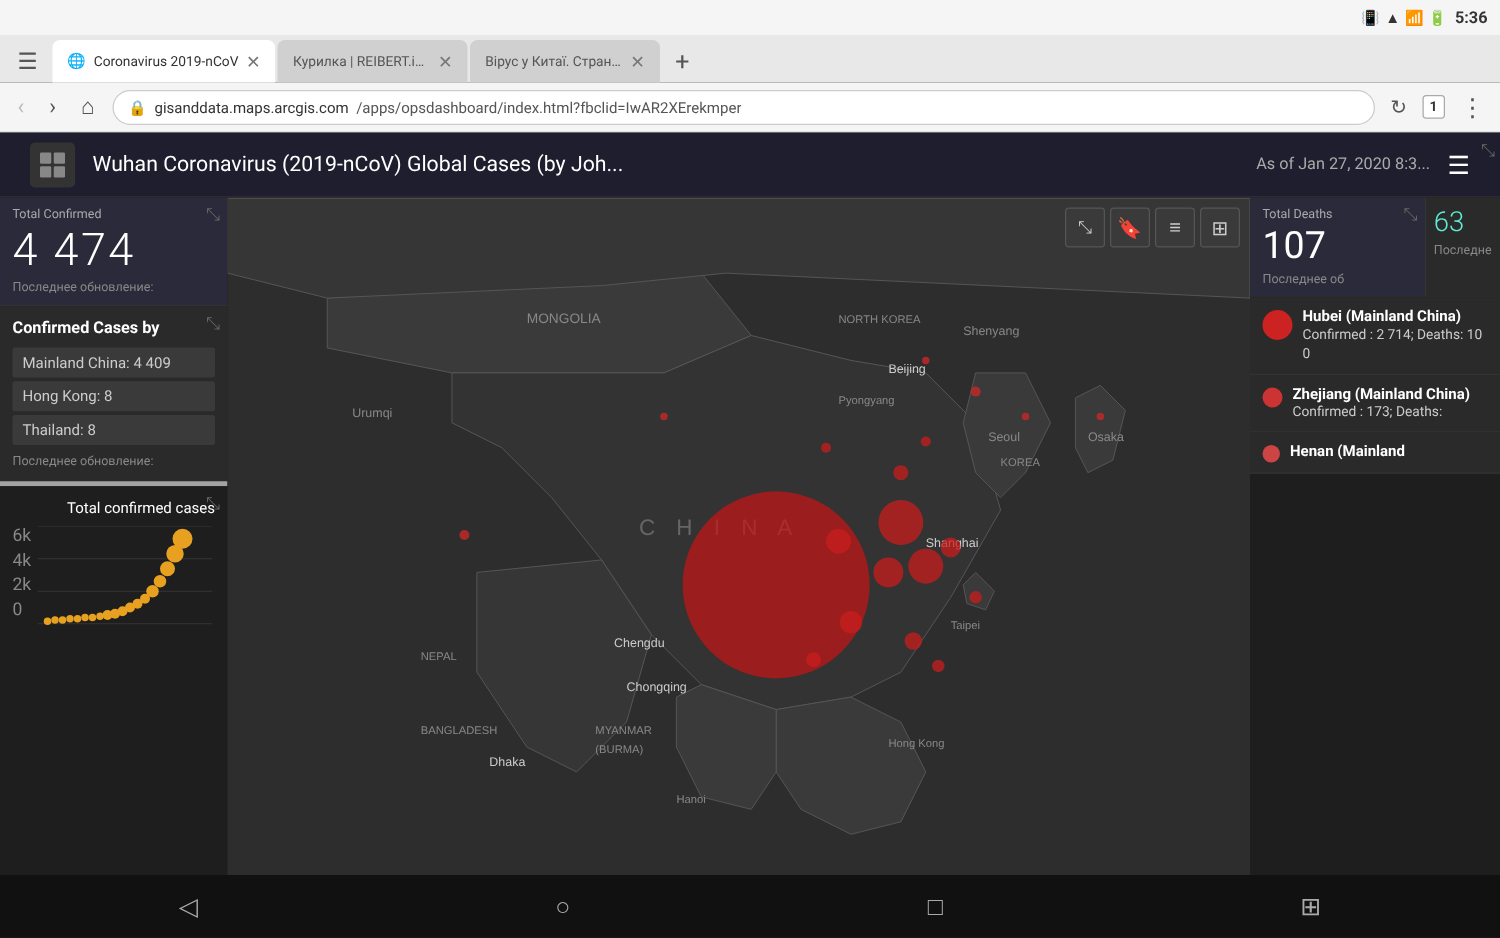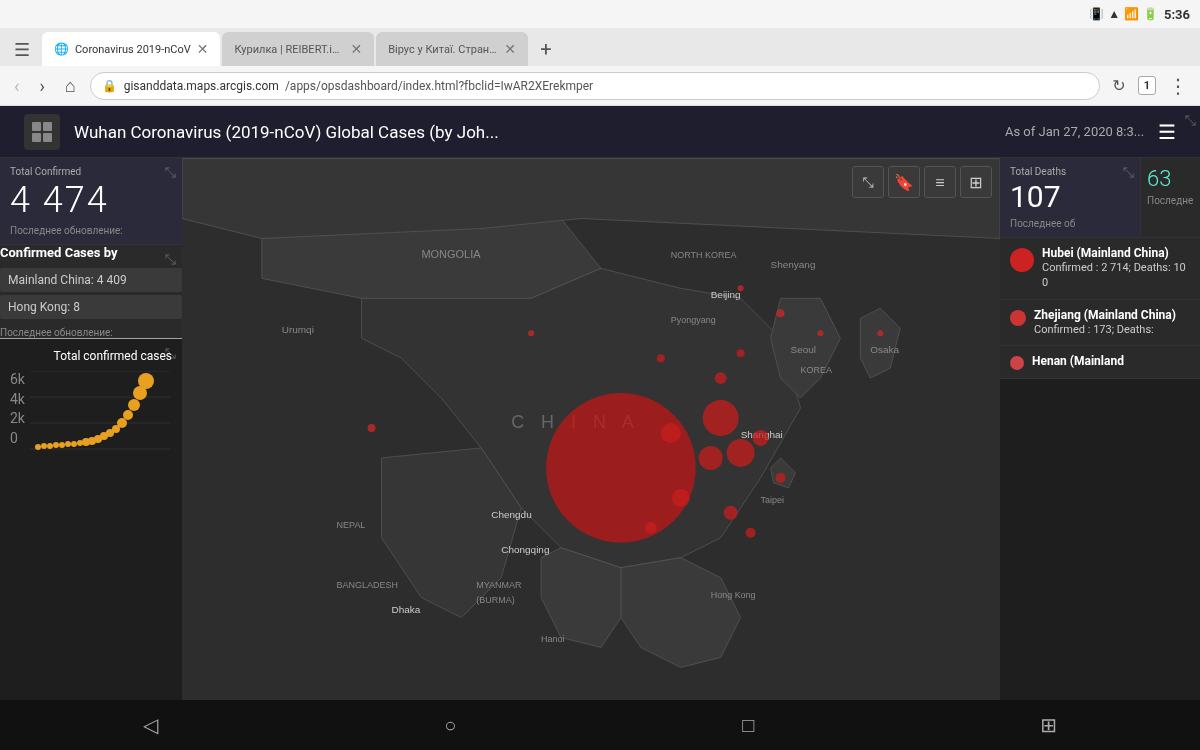--- a/index.html
+++ b/index.html
@@ -135,22 +135,22 @@
       position: relative;
     }
     .widget-label { color: #aaa; font-size: 10px; margin-bottom: 2px; }
     .widget-value { color: #fff; font-size: 36px; font-weight: 300; letter-spacing: 2px; }
     .widget-sub { color: #888; font-size: 10px; margin-top: 4px; }
     .widget-expand { position: absolute; top: 6px; right: 6px; color: #666; font-size: 14px; cursor: pointer; }
 
     
     .confirmed-by {
       background: #2a2a2a;
-      padding: 0;
-      border-bottom: 1px solid #a3a3a3;
+      padding: 10px;
+      border-bottom: 4px solid #a3a3a3;
       position: relative;
     }
     .confirmed-by-title { color: #fff; font-size: 13px; font-weight: bold; margin-bottom: 8px; }
     .case-row {
       background: #3a3a3a;
       padding: 5px 8px;
       margin-bottom: 3px;
       border-radius: 2px;
       font-size: 12px;
       color: #ccc;
@@ -344,20 +344,21 @@
       <div class="widget-label">Total Confirmed</div>
       <div class="widget-value">4 474</div>
       <div class="widget-sub">Последнее обновление:</div>
       <span class="widget-expand">⤡</span>
     </div>
 
     <div class="confirmed-by">
       <div class="confirmed-by-title">Confirmed Cases by</div>
       <div class="case-row">Mainland China:  4 409</div>
       <div class="case-row">Hong Kong:  8</div>
+      <div class="case-row">Thailand:  8</div>
       <div class="widget-sub">Последнее обновление:</div>
       <span class="widget-expand">⤡</span>
     </div>
 
     <div class="chart-widget">
       <div class="chart-title">Total confirmed cases</div>
       <div class="chart-area">
         <div class="chart-y-labels">
           <span>6k</span>
           <span>4k</span>

